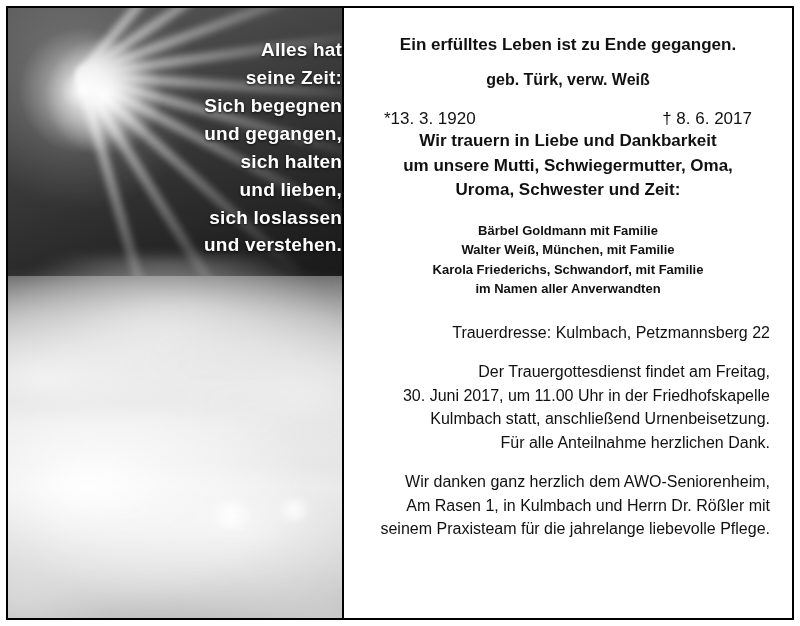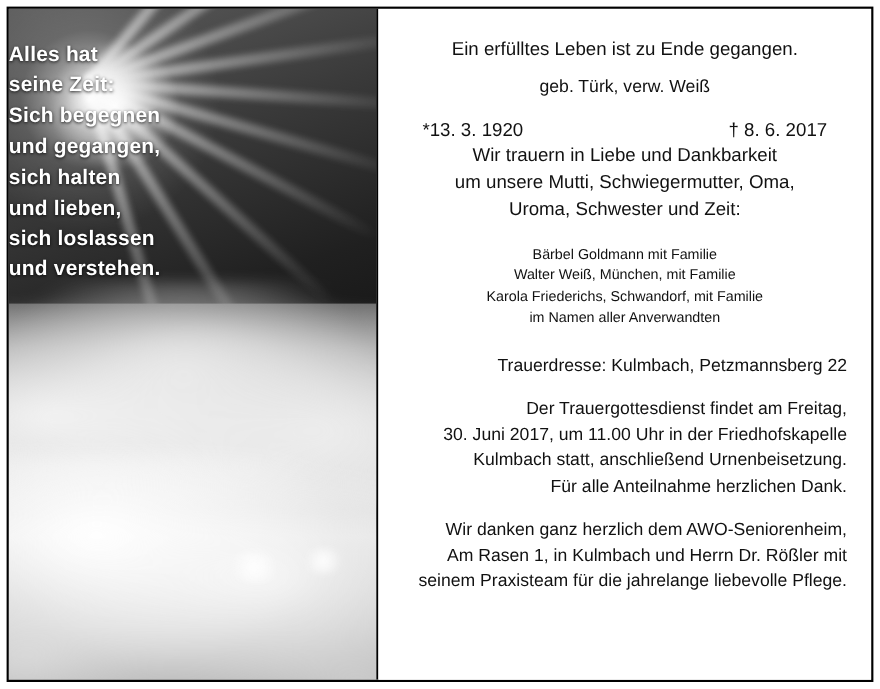--- a/index.html
+++ b/index.html
@@ -121,21 +121,21 @@
     background: radial-gradient(circle, rgba(255,255,255,0.95) 0%, rgba(255,255,255,0) 70%);
     filter: blur(3px);
   }
   .glow-low.a { left: 196px; bottom: 88px; }
   .glow-low.b { left: 264px; bottom: 96px; width: 44px; height: 24px; }
   .verse {
     position: absolute;
     left: 0;
     top: 28px;
     width: 100%;
-    text-align: left;
+    text-align: right;
     color: #ffffff;
     font-size: 19px;
     font-weight: bold;
     line-height: 1.47;
     letter-spacing: 0.2px;
     text-shadow: 0 1px 3px rgba(0,0,0,0.85);
     z-index: 5;
   }
   .verse div { white-space: nowrap; }
   
@@ -146,21 +146,21 @@
   
   .text-panel {
     position: relative;
     flex: 1 1 auto;
     height: 100%;
     background: #ffffff;
     color: #111111;
     box-sizing: border-box;
     padding: 26px 22px 10px 22px;
   }
-  .center { text-align: center; }
+  .center { text-align: center; font-weight: bold; }
   .lead {
     font-size: 17px;
     line-height: 1.3;
     margin-bottom: 14px;
   }
   .name {
     font-size: 40px;
     font-weight: 500;
     letter-spacing: 0.5px;
     line-height: 1.1;

